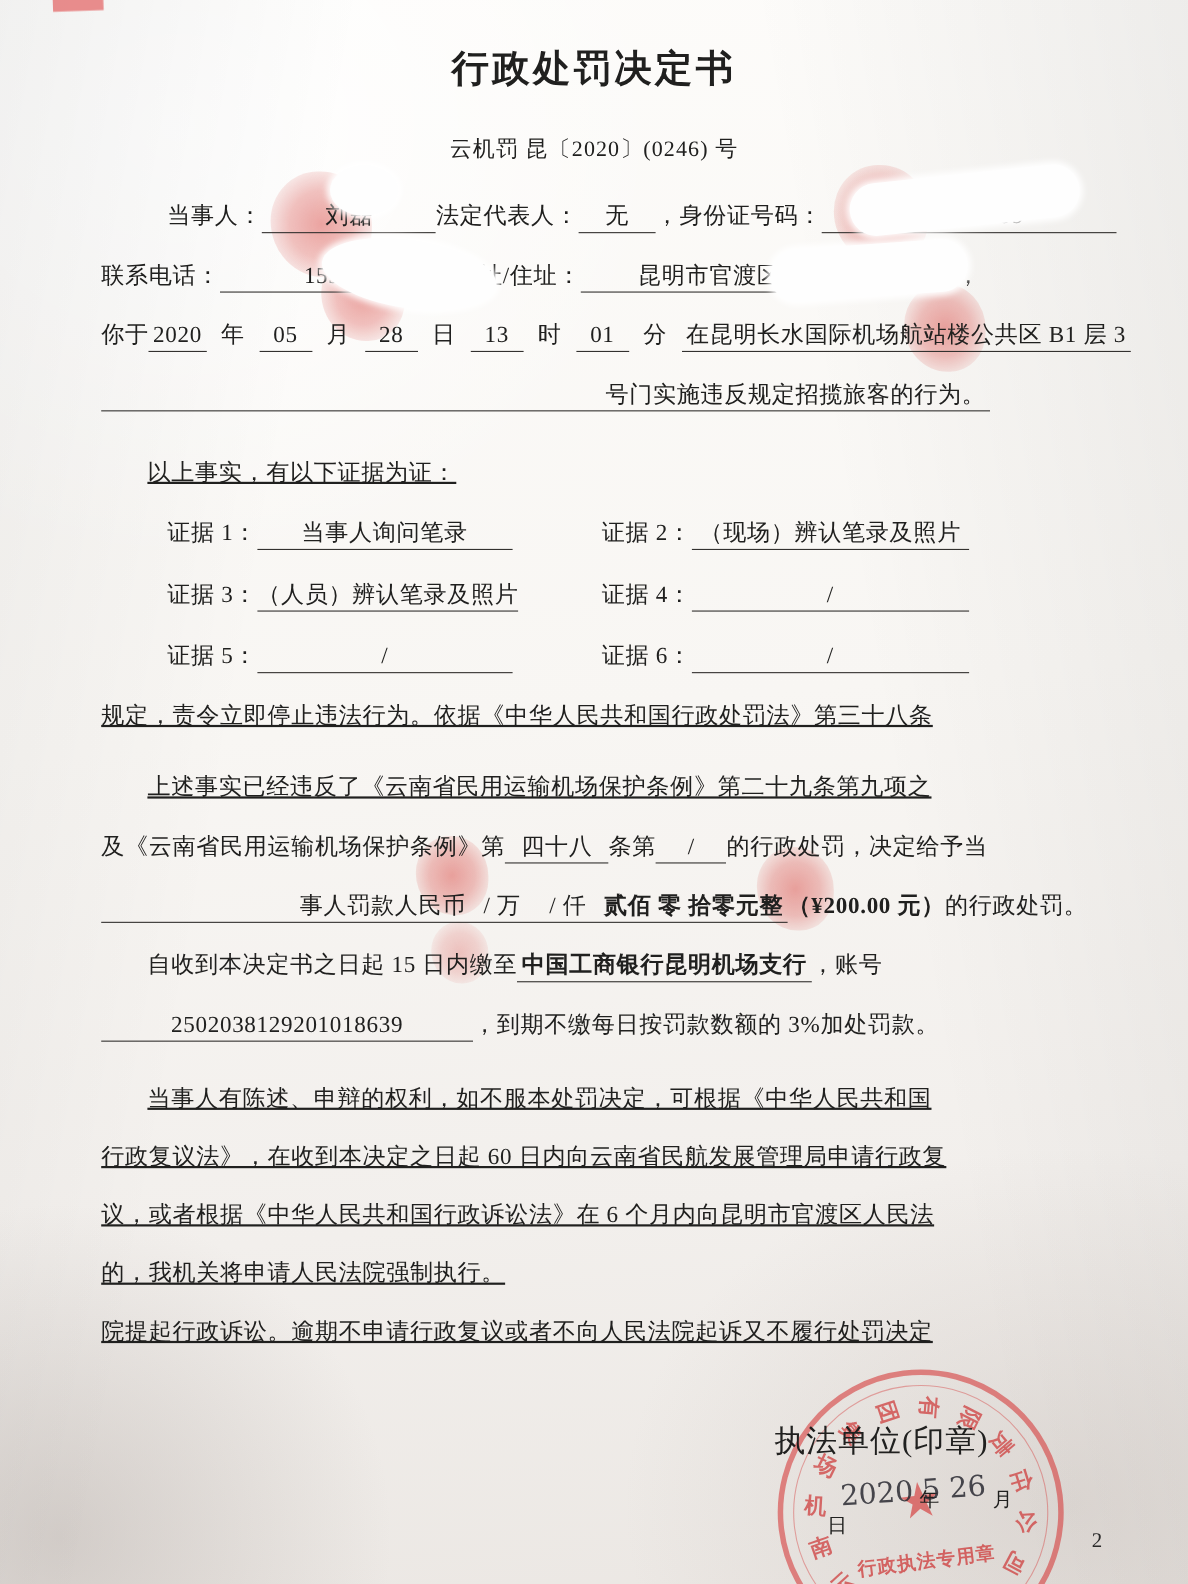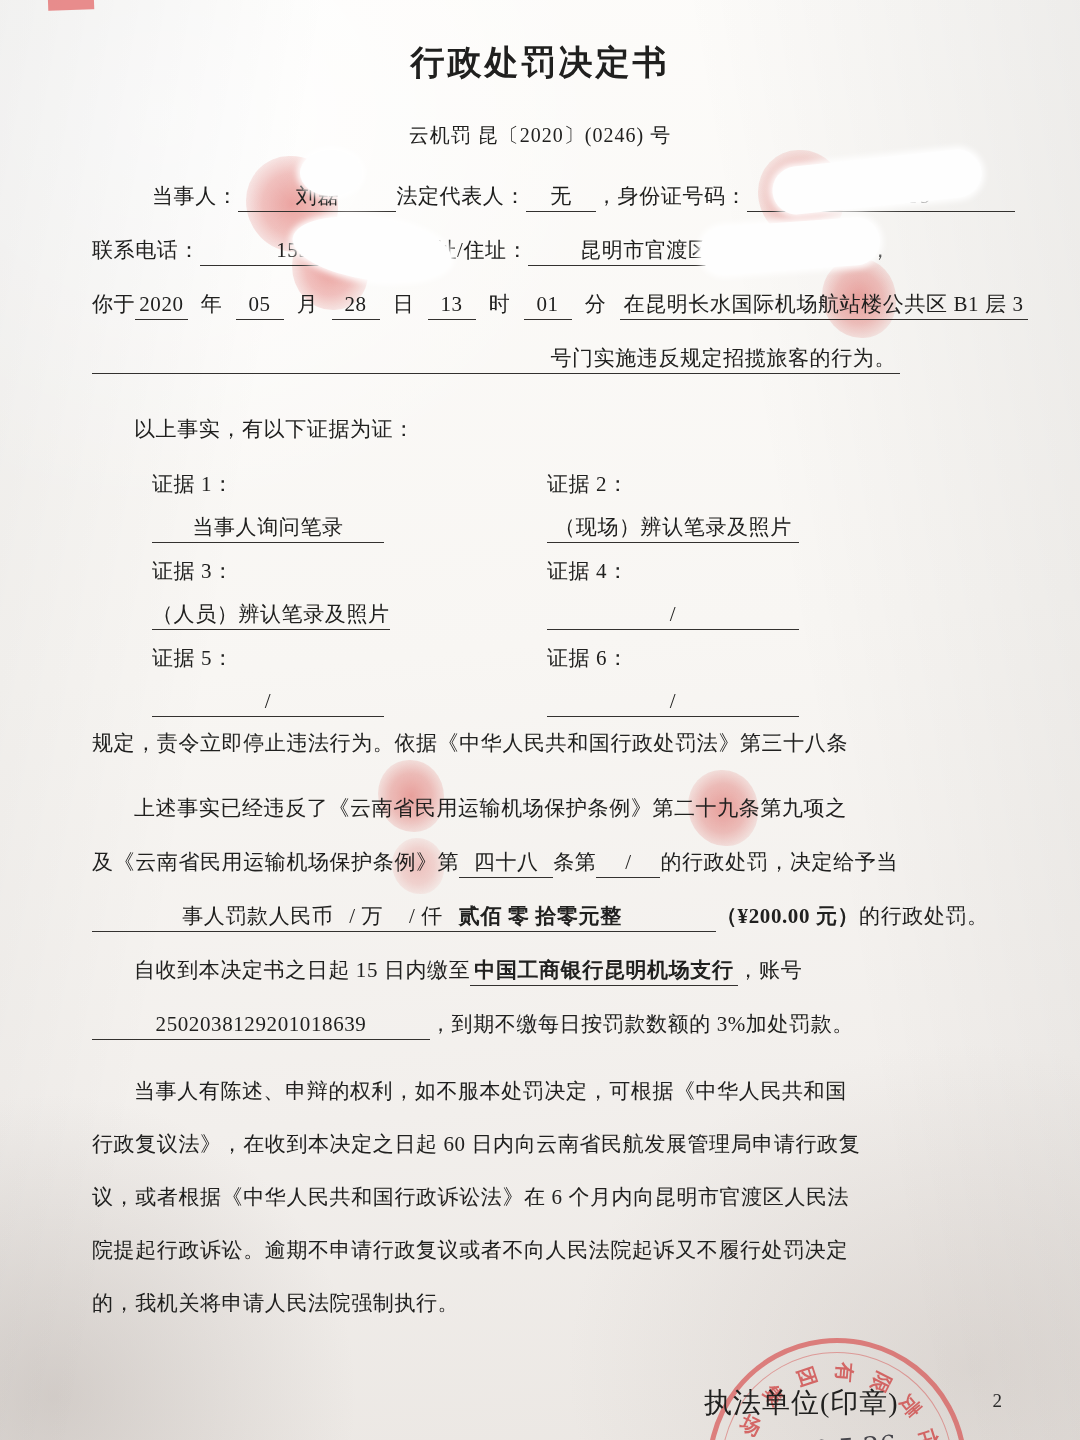--- a/index.html
+++ b/index.html
@@ -71,20 +71,21 @@
     margin-top: 36px;
     letter-spacing: 1px;
   }
 
   .para {
     margin-top: 18px;
     font-size: 21px;
     line-height: 53px;
     letter-spacing: 0.6px;
     text-align: justify;
+    text-decoration: underline;
   }
   .indent { text-indent: 42px; }
 
   .ul {
     border-bottom: 1.3px solid #33312f;
     display: inline-block;
     text-align: center;
     line-height: 30px;
     padding: 0 4px;
   }
@@ -103,21 +104,20 @@
   .evidence-row {
     font-size: 21px;
     line-height: 56px;
     letter-spacing: 0.6px;
     padding-left: 60px;
     display: flex;
   }
   .evidence-row .cell {
     display: flex;
     align-items: baseline;
-    flex-direction: column;
   }
   .evidence-row .cell:first-child { width: 395px; }
   .ev-ul {
     border-bottom: 1.3px solid #33312f;
     display: inline-block;
     text-align: center;
     min-width: 232px;
     line-height: 30px;
   }
   .ev-ul.mid { min-width: 252px; }
@@ -322,41 +322,41 @@
   </div>
 
   <div class="para" style="margin-top:0">规定，责令立即停止违法行为。依据《中华人民共和国行政处罚法》第三十八条</div>
   <div class="para indent" style="margin-top:12px;">上述事实已经违反了《云南省民用运输机场保护条例》第二十九条第九项之</div>
 
   <div class="line-row">
     <span>及《云南省民用运输机场保护条例》第</span><span class="ul" style="min-width:86px">四十八</span><span>条第</span><span class="ul" style="min-width:56px">/</span><span>的行政处罚，决定给予当</span>
   </div>
 
   <div class="line-row">
-    <span class="ul" style="min-width:620px; text-align:center; padding-left:0">
+    <span class="ul" style="min-width:620px; text-align:right; padding-left:0">
       <span>事人罚款人民币</span>
       <span style="padding:0 10px">/ 万</span>
       <span style="padding:0 10px">/ 仟</span>
       <span class="hl">贰佰 零 拾零元整</span>
     </span><span class="hl">（¥200.00 元）</span><span>的行政处罚。</span>
   </div>
 
   <div class="line-row" style="padding-left:42px">
     <span>自收到本决定书之日起 15 日内缴至</span><span class="ul hl" style="min-width:0">中国工商银行昆明机场支行</span><span>，账号</span>
   </div>
 
   <div class="line-row">
     <span class="ul" style="min-width:330px">2502038129201018639</span><span>，到期不缴每日按罚款数额的 3%加处罚款。</span>
   </div>
 
   <div class="para indent" style="margin-top:14px">当事人有陈述、申辩的权利，如不服本处罚决定，可根据《中华人民共和国</div>
   <div class="para" style="margin-top:0">行政复议法》，在收到本决定之日起 60 日内向云南省民航发展管理局申请行政复</div>
   <div class="para" style="margin-top:0">议，或者根据《中华人民共和国行政诉讼法》在 6 个月内向昆明市官渡区人民法</div>
+  <div class="para" style="margin-top:0">的，我机关将申请人民法院强制执行。</div>
   <div class="para" style="margin-top:0">院提起行政诉讼。逾期不申请行政复议或者不向人民法院起诉又不履行处罚决定</div>
-  <div class="para" style="margin-top:0">的，我机关将申请人民法院强制执行。</div>
 
   <div class="seal-section">
     <div class="seal">
       <div class="inner-ring"></div>
       <div class="star">★</div>
       <div class="arc-text" id="sealArc">
           <span style="transform: rotate(-125deg) translate(0px, -96px) rotate(90deg) translate(-50%, -50%);">云</span>
           <span style="transform: rotate(-102.273deg) translate(0px, -96px) rotate(90deg) translate(-50%, -50%);">南</span>
           <span style="transform: rotate(-79.5455deg) translate(0px, -96px) rotate(90deg) translate(-50%, -50%);">机</span>
           <span style="transform: rotate(-56.8182deg) translate(0px, -96px) rotate(90deg) translate(-50%, -50%);">场</span>

